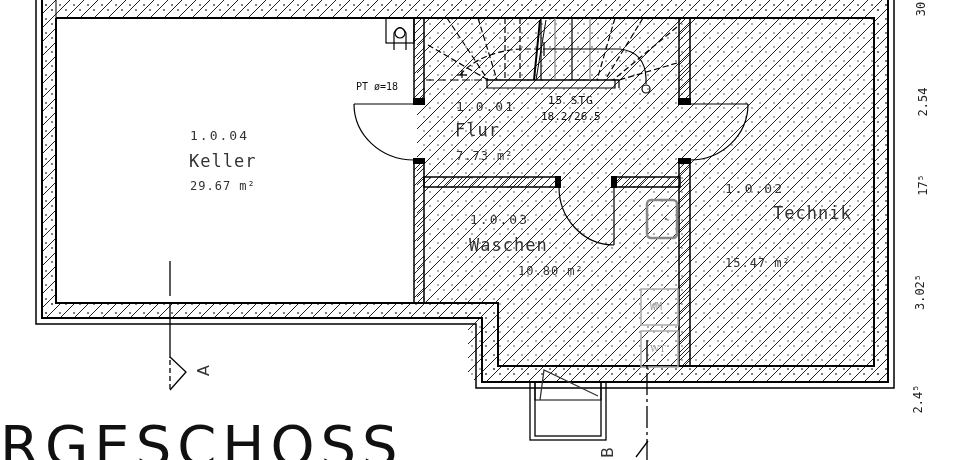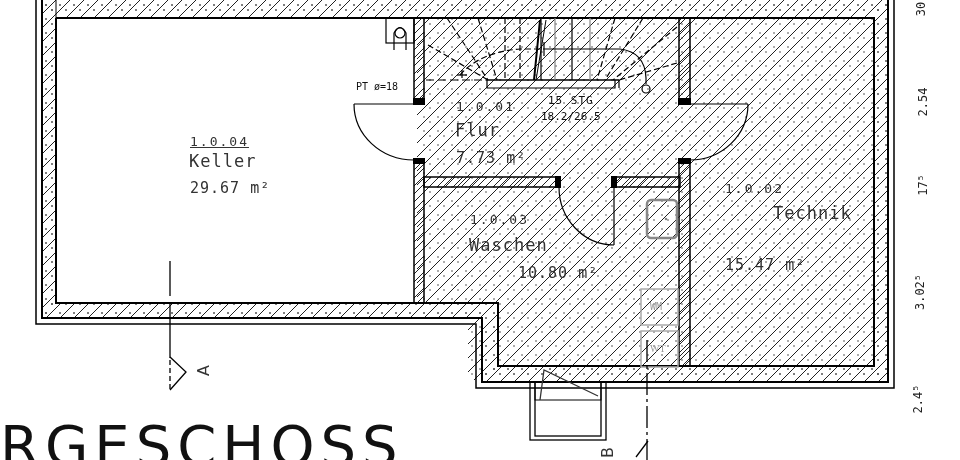--- a/index.html
+++ b/index.html
@@ -1,21 +1,21 @@
 <!DOCTYPE html>
 <html><head>
   <meta charset="utf-8">
   <style>
     html, body { margin: 0; padding: 0; background: #ffffff; }
     body { width: 960px; height: 460px; overflow: hidden; position: relative; font-family: "DejaVu Sans Mono", monospace; }
     #plan { position: absolute; left: 0; top: 0; width: 960px; height: 460px; }
     .lbl { position: absolute; color: #333; font-family: "DejaVu Sans Mono", monospace; white-space: nowrap; }
     .num { font-size: 13px; letter-spacing: 2px; }
     .name { font-size: 17px; letter-spacing: 1px; }
-    .area { font-size: 15px; letter-spacing: 1px; }
+    .area { font-size: 12px; letter-spacing: 1px; }
     .small { font-size: 11px; color: #111; }
     .dim { position: absolute; font-size: 12px; color: #222; transform: rotate(-90deg); transform-origin: center; font-family: "DejaVu Sans Mono", monospace; }
     .title { position: absolute; left: 0; top: 418px; font-family: "DejaVu Sans", sans-serif; font-size: 56px; letter-spacing: 6px; color: #111; line-height: 1; }
     .appl { position: absolute; font-size: 10px; color: #999; font-family: "DejaVu Sans Mono", monospace; }
   </style>
 </head>
 <body>
 
 <svg id="plan" viewBox="0 0 960 460" xmlns="http://www.w3.org/2000/svg">
   <defs>
@@ -147,21 +147,21 @@
     <line x1="170" y1="360" x2="170" y2="390" stroke-dasharray="5,3"></line>
     <polyline points="170,357 186,372 170,390"></polyline>
   </g>
 
   <g fill="none" stroke="#000" stroke-width="1.3">
     <line x1="647" y1="340" x2="647" y2="460" stroke-dasharray="22,4,3,4"></line>
     <line x1="636" y1="457" x2="648" y2="441"></line>
   </g>
 </svg>
 
-<div class="lbl num" style="left:190px; top:134px;text-decoration:underline;">1.0.04</div>
+<div class="lbl num" style="left:190px; top:128px;">1.0.04</div>
 <div class="lbl name" style="left:189px; top:151px;">Keller</div>
 <div class="lbl area" style="left:190px; top:179px;">29.67 m²</div>
 
 <div class="lbl num" style="left:456px; top:99px;">1.0.01</div>
 <div class="lbl name" style="left:455px; top:120px;">Flur</div>
 <div class="lbl area" style="left:456px; top:149px;">7.73 m²</div>
 
 <div class="lbl small" style="left:548px; top:94px; letter-spacing:1px;">15 STG</div>
 <div class="lbl small" style="left:541px; top:110px;">18.2/26.5</div>
 

